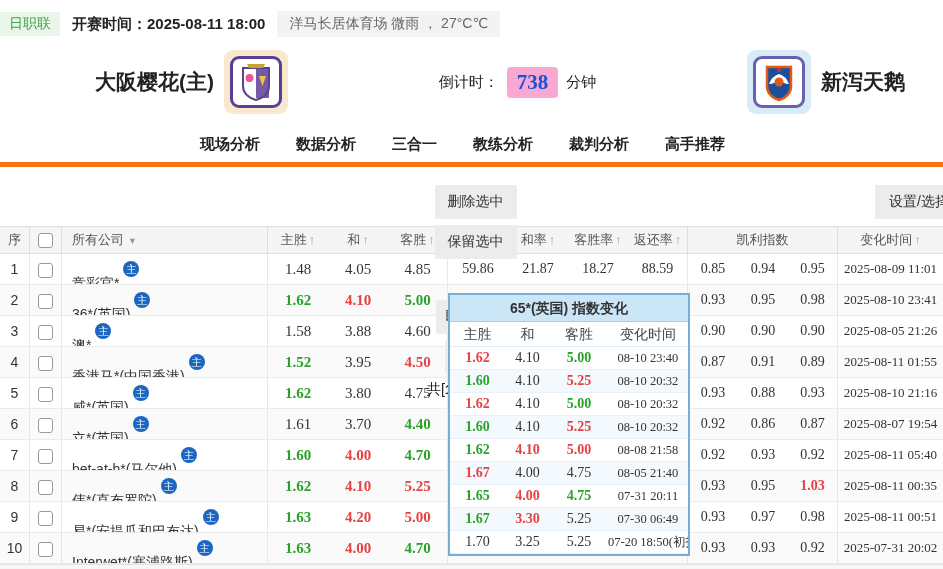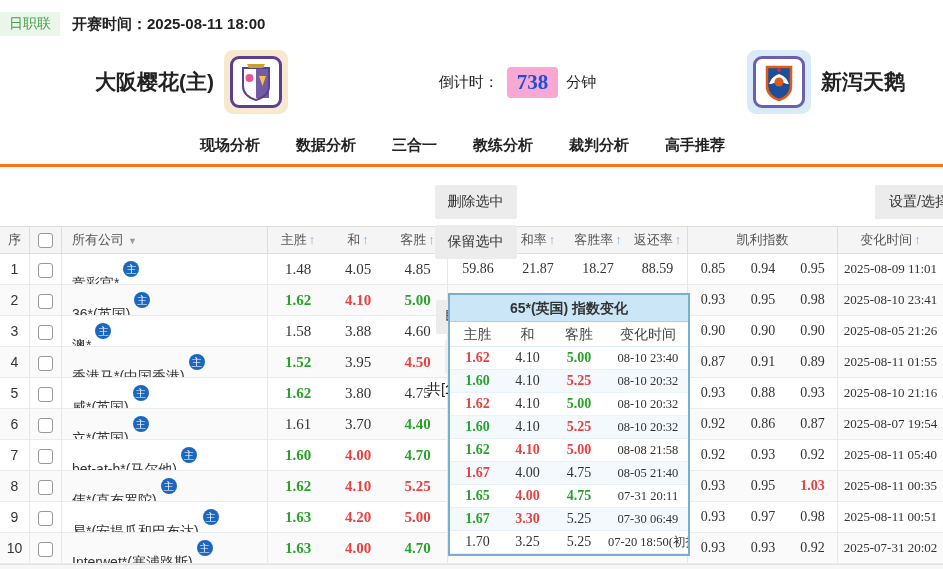--- a/index.html
+++ b/index.html
@@ -26,21 +26,21 @@
   .away-tile { background: #d9ebf7; }
   .logo-inner { width: 52px; height: 52px; background: #fff; border-radius: 9px; display: flex; align-items: center; justify-content: center; }
   .home-inner { border: 3px solid #5b3f93; }
   .away-inner { border: 3px solid #6b5fb0; }
   .countdown { flex: 1; display: flex; justify-content: center; align-items: center; gap: 8px; font-size: 15px; color: #222; }
   .cd-box { background: #f9a8d4; border-radius: 4px; padding: 3px 10px; }
   .cd-val { font-family: "Liberation Serif", serif; font-weight: bold; font-size: 21px; color: #1d4fd7; }
   .away-name { margin-right: 38px; }
 
   
-  .nav { height: 41px; border-bottom: 3px solid #f97316; display: flex; align-items: center; padding-left: 200px; gap: 36px; font-family: Liberation Mono, monospace; }
+  .nav { height: 41px; border-bottom: 5px solid #f97316; display: flex; align-items: center; padding-left: 200px; gap: 36px; font-family: Liberation Mono, monospace; }
   .tab { font-size: 15px; font-weight: bold; color: #222; cursor: pointer; white-space: nowrap; }
   .tab.active { background: #e8470b; color: #fff; border-radius: 17px; padding: 7px 16px; }
 
   
   .toolbar { position: relative; height: 52px; }
   .tb-left { display: flex; align-items: center; gap: 6px; padding: 18px 0 0 8px; flex-direction: column; }
   .tb-btn { background: #ececec; padding: 8px 13px; font-size: 14px; color: #333; border-radius: 2px; cursor: pointer; white-space: nowrap; }
   .tb-select { background: #ececec; padding: 8px 10px; font-size: 14px; color: #333; border-radius: 2px; display: flex; align-items: center; cursor: pointer; }
   .tb-select.wide { width: 80px; justify-content: space-between; margin-top: 35px; }
   .drop-arrow { color: #8a8a8a; font-size: 9px; margin-left: 5px; }
@@ -86,20 +86,21 @@
   .p-row.p-alt { background: #f3f9fd; }
   .p-cell { text-align: center; font-size: 14px; overflow: hidden; white-space: nowrap; }
   .p-time { font-size: 12.5px; color: #333; }
 </style>
 </head>
 <body>
 
 <div class="topbar">
   <span class="league-badge">日职联</span>
   <span class="kickoff">开赛时间：2025-08-11 18:00</span>
+  <span class="venue-chip">洋马长居体育场  微雨 ， 27°C℃</span>
 </div>
 
 <div class="match">
   <span class="team-name home-name">大阪樱花(主)</span>
   <div class="logo-tile home-tile">
     <div class="logo-inner home-inner">
       <svg width="34" height="40" viewBox="0 0 34 40">
         <path d="M4 6 L30 6 L30 24 Q30 34 17 38 Q4 34 4 24 Z" fill="#fff" stroke="#5b3f93" stroke-width="2"></path>
         <rect x="17" y="6" width="13" height="30" fill="#5b3f93" opacity="0.85"></rect>
         <circle cx="10.5" cy="16" r="4" fill="#e8559a"></circle>

